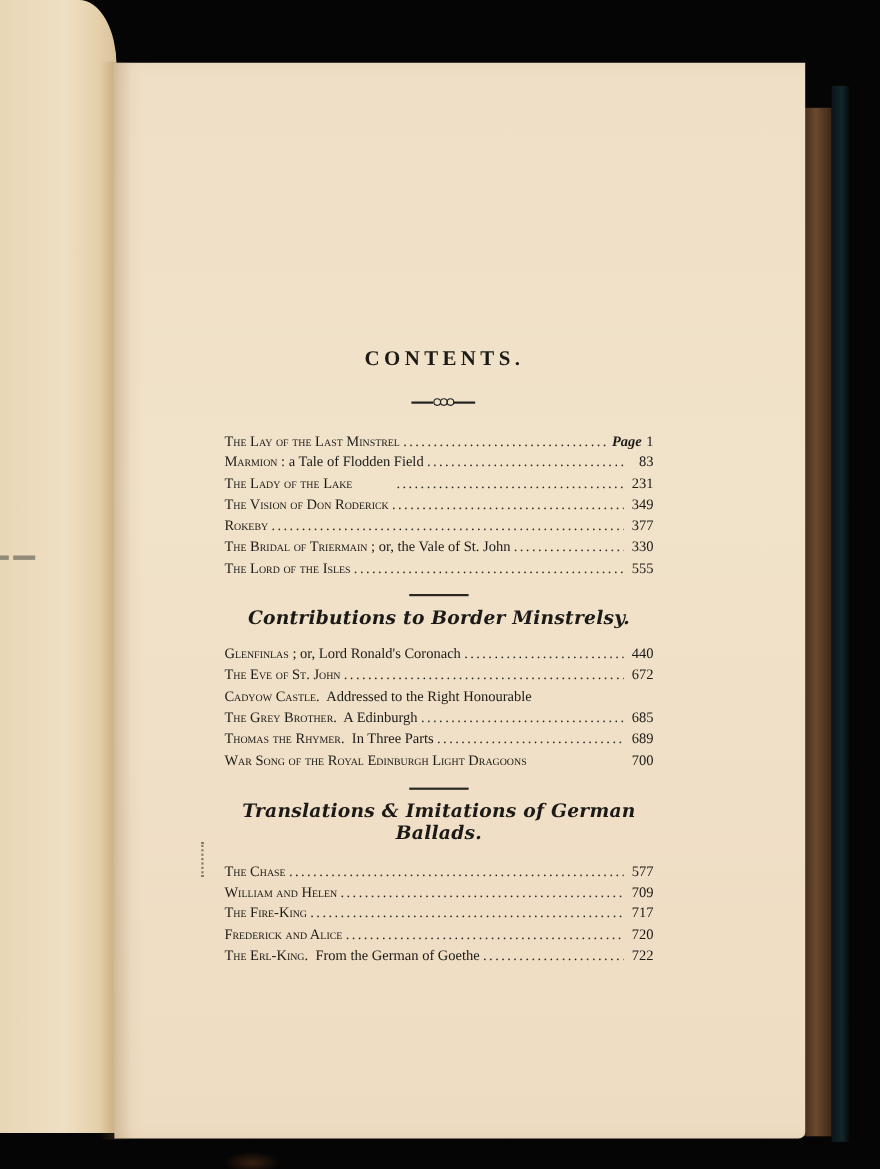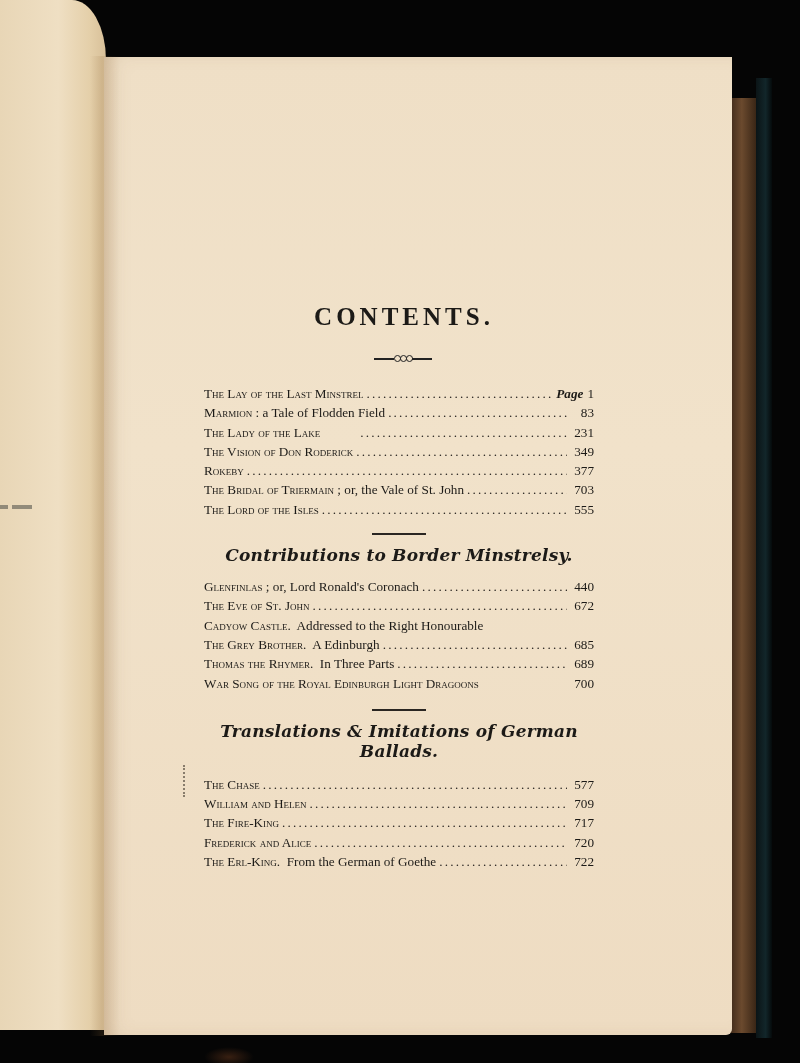--- a/index.html
+++ b/index.html
@@ -44,22 +44,22 @@
     background: radial-gradient(ellipse at center, rgba(150,80,40,.35), rgba(150,80,40,0) 70%);
   }
   .margin-note {
     position: absolute; left: 183px; top: 765px; width: 4px; height: 32px;
     border-left: 2px dotted #5d5346; opacity: .7;
   }
   .toc {
     position: absolute; left: 204px; top: 300px; width: 390px; color: #1c1a17;
   }
   .title {
-    text-align: center; font-size: 25px; letter-spacing: 4px; font-weight: bold;
-    margin-left: 10px; margin-top: 3px;
+    text-align: center; font-size: 19px; letter-spacing: 4px; font-weight: bold;
+    margin-left: 10px; margin-top: 16px;
   }
   .ornament { display: flex; justify-content: center; align-items: center; margin: 24px 0 22px 8px; }
   .ornament .line { width: 20px; height: 2px; background: #222; }
   .ornament .dot { width: 5px; height: 5px; border: 1.5px solid #222; border-radius: 50%; margin: 0 -0.5px; }
   .rule { width: 54px; height: 2px; background: #2a2622; margin: 14px auto 0 auto; }
   .section-head {
     text-align: center; font-family: "DejaVu Serif", serif; font-size: 17px;
     font-style: italic; font-weight: bold; margin: 10px 0 12px 0; letter-spacing: .2px;
   }
   .row {
@@ -124,21 +124,21 @@
       <span class="pg">349</span>
     </div>
     <div class="row">
       <span class="t">Rokeby</span>
       <span class="dots"></span>
       <span class="pg">377</span>
     </div>
     <div class="row">
       <span class="t"><span>The Bridal of Triermain</span><span class="sub"> ; or, the Vale of St. John</span></span>
       <span class="dots"></span>
-      <span class="pg">703</span>
+      <span class="pg">330</span>
     </div>
     <div class="row">
       <span class="t">The Lord of the Isles</span>
       <span class="dots"></span>
       <span class="pg">555</span>
     </div>
   </div>
 
   <div class="rule"></div>
 

